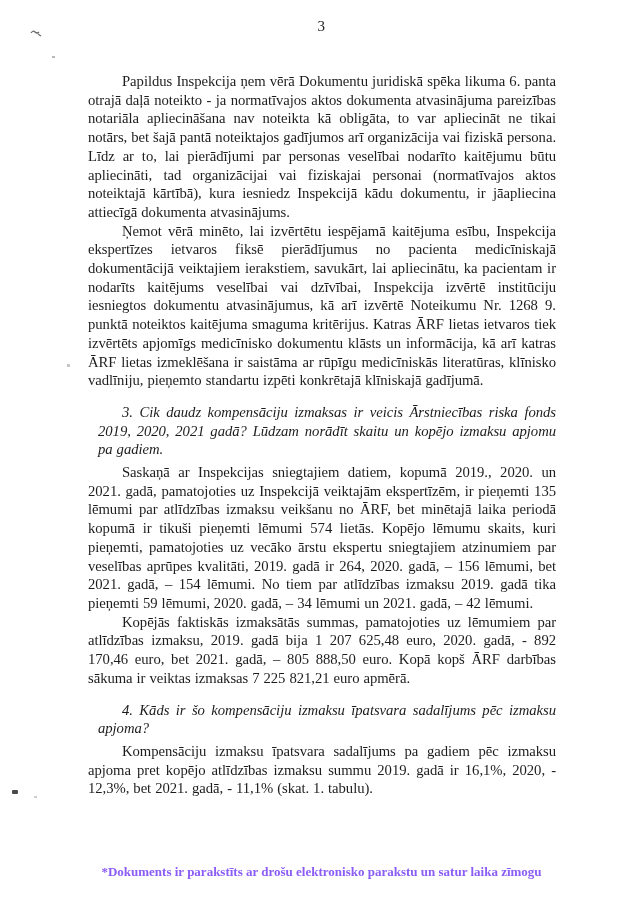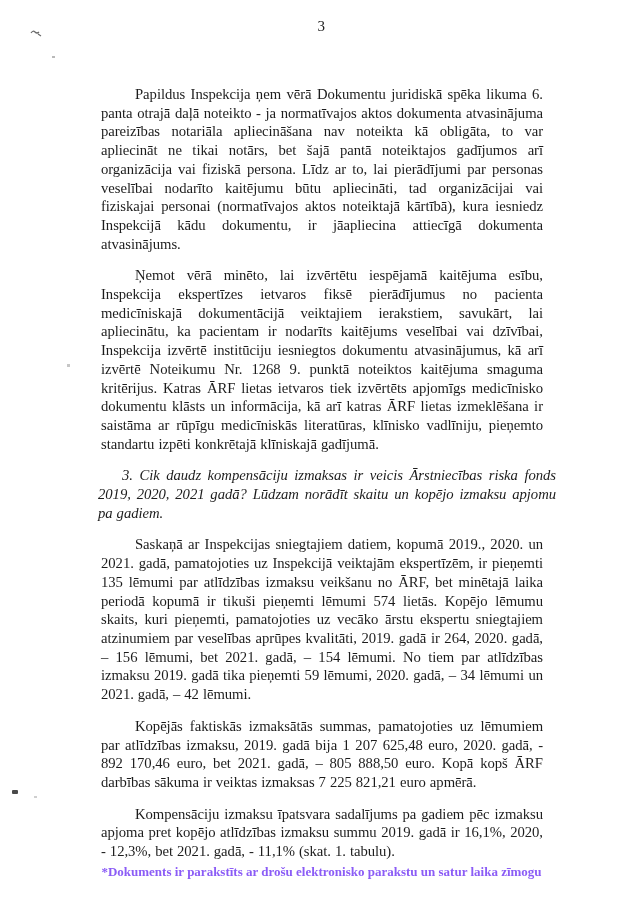--- a/index.html
+++ b/index.html
@@ -25,21 +25,21 @@
     position: absolute;
     top: 72px;
     left: 88px;
     width: 468px;
     font-size: 14.7px;
     line-height: 18.7px;
     text-align: justify;
     letter-spacing: -0.05px;
     word-spacing: 0.4px;
   }
-  .content p { margin: 13px; }
+  .content p { margin: 0; }
   .content p.body { text-indent: 34px; }
   .content p.question {
     font-style: italic;
     margin: 13px 0 4px 0;
     padding-left: 10px;
     text-indent: 24px;
   }
   .it { }
   .footer-note {
     position: absolute;
@@ -73,16 +73,17 @@
 <div class="artifact artifact-dot-2"></div>
 <div class="artifact artifact-dot-3"></div>
 <div class="artifact artifact-dot-4"></div>
 
 <div class="content">
     <p class="body"><span>Papildus Inspekcija ņem vērā Dokumentu juridiskā spēka likuma 6. panta otrajā daļā noteikto - ja normatīvajos aktos dokumenta atvasinājuma pareizības notariāla apliecināšana nav noteikta kā obligāta, to var apliecināt ne tikai notārs, bet šajā pantā noteiktajos gadījumos arī organizācija vai fiziskā persona. Līdz ar to, lai pierādījumi par personas veselībai nodarīto kaitējumu būtu apliecināti, tad organizācijai vai fiziskajai personai (normatīvajos aktos noteiktajā kārtībā), kura iesniedz Inspekcijā kādu dokumentu, ir jāapliecina attiecīgā dokumenta atvasinājums.</span></p>
     <p class="body"><span>Ņemot vērā minēto, lai izvērtētu iespējamā kaitējuma esību, Inspekcija ekspertīzes ietvaros fiksē pierādījumus no pacienta medicīniskajā dokumentācijā veiktajiem ierakstiem, savukārt, lai apliecinātu, ka pacientam ir nodarīts kaitējums veselībai vai dzīvībai, Inspekcija izvērtē institūciju iesniegtos dokumentu atvasinājumus, kā arī izvērtē Noteikumu Nr. 1268 9. punktā noteiktos kaitējuma smaguma kritērijus. Katras ĀRF lietas ietvaros tiek izvērtēts apjomīgs medicīnisko dokumentu klāsts un informācija, kā arī katras ĀRF lietas izmeklēšana ir saistāma ar rūpīgu medicīniskās literatūras, klīnisko vadlīniju, pieņemto standartu izpēti konkrētajā klīniskajā gadījumā.</span></p>
     <p class="question"><span class="it">3. Cik daudz kompensāciju izmaksas ir veicis Ārstniecības riska fonds 2019, 2020, 2021 gadā? Lūdzam norādīt skaitu un kopējo izmaksu apjomu pa gadiem.</span></p>
     <p class="body"><span>Saskaņā ar Inspekcijas sniegtajiem datiem, kopumā 2019., 2020. un 2021. gadā, pamatojoties uz Inspekcijā veiktajām ekspertīzēm, ir pieņemti 135 lēmumi par atlīdzības izmaksu veikšanu no ĀRF, bet minētajā laika periodā kopumā ir tikuši pieņemti lēmumi 574 lietās. Kopējo lēmumu skaits, kuri pieņemti, pamatojoties uz vecāko ārstu ekspertu sniegtajiem atzinumiem par veselības aprūpes kvalitāti, 2019. gadā ir 264, 2020. gadā, –  156 lēmumi, bet 2021. gadā, – 154 lēmumi. No tiem par atlīdzības izmaksu 2019. gadā tika pieņemti 59 lēmumi, 2020. gadā, – 34 lēmumi un 2021. gadā, – 42 lēmumi.</span></p>
     <p class="body"><span>Kopējās faktiskās izmaksātās summas, pamatojoties uz lēmumiem par atlīdzības izmaksu, 2019. gadā bija 1 207 625,48 </span><span class="it">euro</span><span>, 2020. gadā, - 892 170,46 </span><span class="it">euro</span><span>, bet 2021. gadā, – 805 888,50 </span><span class="it">euro</span><span>. Kopā kopš ĀRF darbības sākuma ir veiktas izmaksas 7 225 821,21 </span><span class="it">euro</span><span> apmērā.</span></p>
+    <p class="question"><span class="it">4. Kāds ir šo kompensāciju izmaksu īpatsvara sadalījums pēc izmaksu apjoma?</span></p>
     <p class="body"><span>Kompensāciju izmaksu īpatsvara sadalījums pa gadiem pēc izmaksu apjoma pret kopējo atlīdzības izmaksu summu 2019. gadā ir 16,1%, 2020, - 12,3%, bet 2021. gadā, - 11,1% </span><span class="it">(skat. 1. tabulu)</span><span>.</span></p>
   </div>
 
 <div class="footer-note">*Dokuments ir parakstīts ar drošu elektronisko parakstu un satur laika zīmogu</div>
 
 </body></html>

